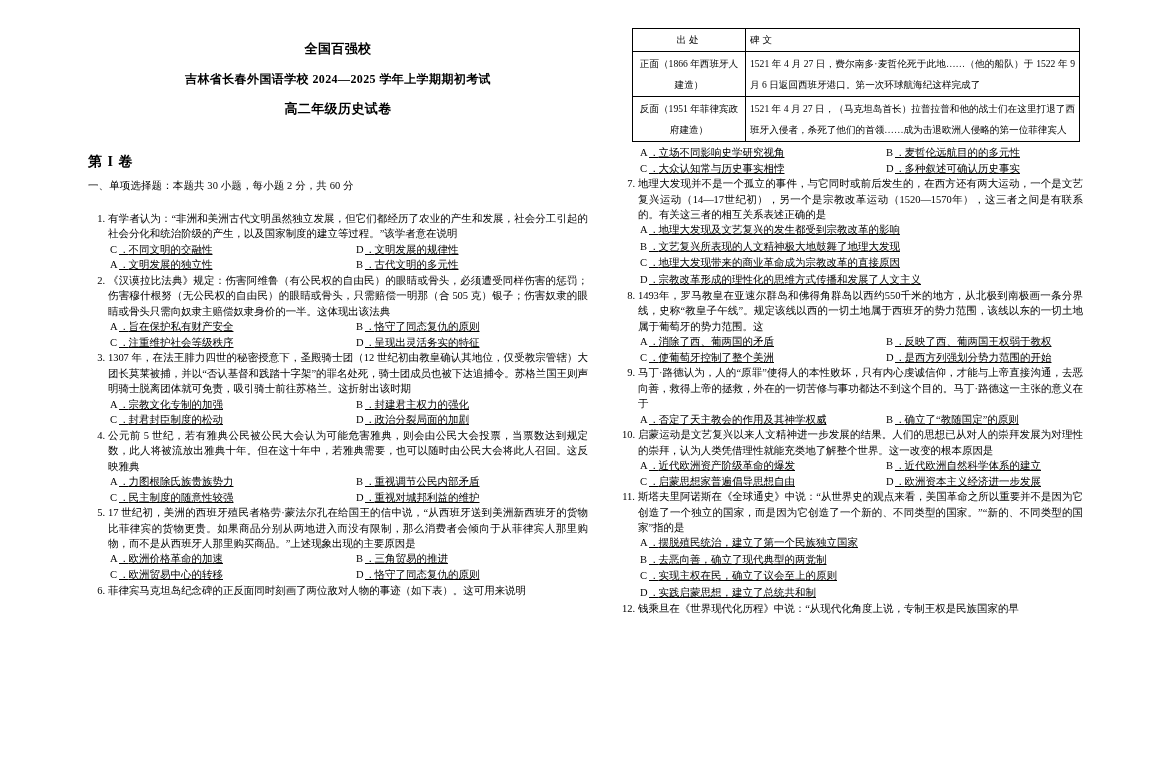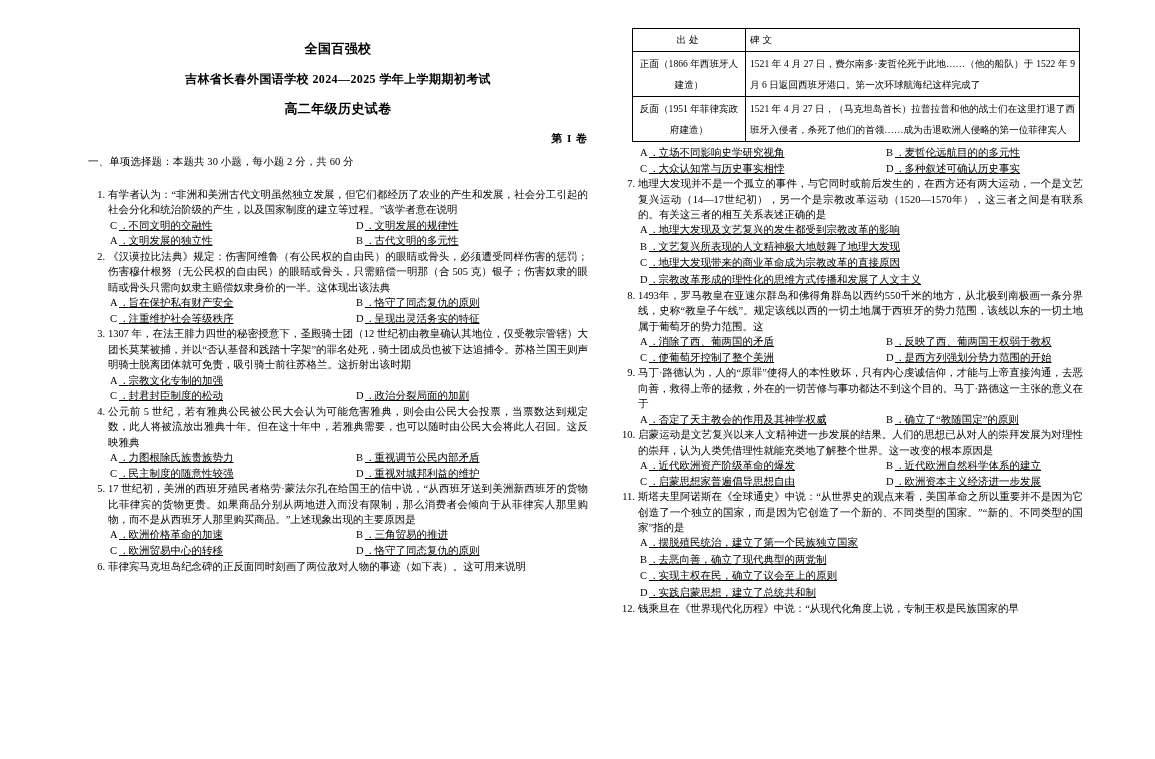--- a/index.html
+++ b/index.html
@@ -41,25 +41,25 @@
     text-align: center;
     font-weight: bold;
     font-size: 13px;
     line-height: 30px;
     letter-spacing: 0.4px;
   }
   .title-main {
     font-size: 12px;
   }
   .juan {
-    text-align: right;
+    text-align: left;
     font-weight: bold;
-    font-size: 11px;
+    font-size: 14px;
     line-height: 20px;
-    margin-top: 4px;
+    margin-top: 28px;
     margin-bottom: 6px;
     letter-spacing: 1px;
   }
   .section-head {
     font-size: 10.5px;
     line-height: 16px;
     margin-top: 2px;
     margin-bottom: 17px;
     letter-spacing: 0.1px;
   }
@@ -197,20 +197,21 @@
           </div>
         </div>
         <div class="q">
           <div class="q-body">
             <div class="q-num">3.</div>
             <div class="q-text">1307 年，在法王腓力四世的秘密授意下，圣殿骑士团（12 世纪初由教皇确认其地位，仅受教宗管辖）大团长莫莱被捕，并以“否认基督和践踏十字架”的罪名处死，骑士团成员也被下达追捕令。苏格兰国王则声明骑士脱离团体就可免责，吸引骑士前往苏格兰。这折射出该时期</div>
           </div>
           <div class="opts">
             <div class="opt-row">
               <span class="opt opt-a"><span class="opt-lbl">A</span><span class="opt-sep">．</span><span>宗教文化专制的加强</span></span>
+              <span class="opt opt-b"><span class="opt-lbl">B</span><span class="opt-sep">．</span><span>封建君主权力的强化</span></span>
             </div>
             <div class="opt-row">
               <span class="opt opt-c"><span class="opt-lbl">C</span><span class="opt-sep">．</span><span>封君封臣制度的松动</span></span>
               <span class="opt opt-d"><span class="opt-lbl">D</span><span class="opt-sep">．</span><span>政治分裂局面的加剧</span></span>
             </div>
           </div>
         </div>
         <div class="q">
           <div class="q-body">
             <div class="q-num">4.</div>

